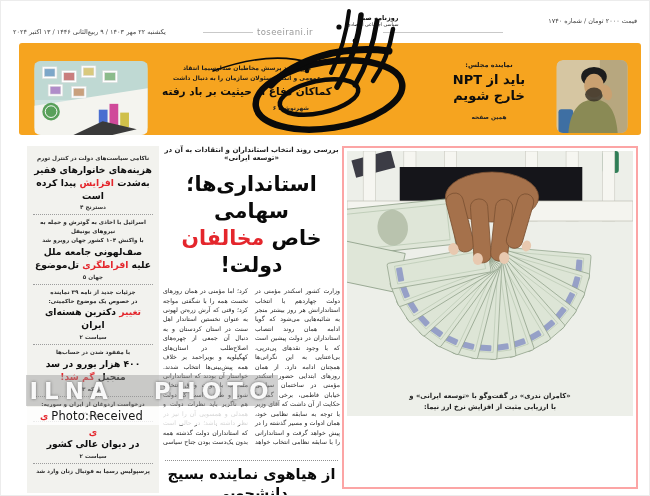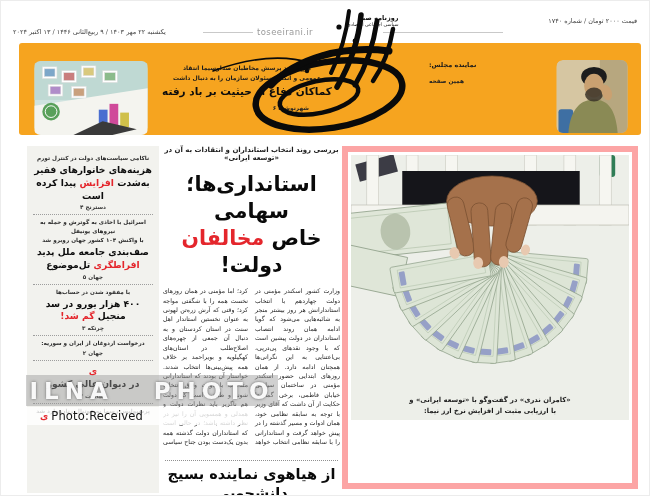--- a/index.html
+++ b/index.html
@@ -14,21 +14,21 @@
   .hairline{height:1px;background:#c9c9c9;top:31px;}
   .hl-a{left:202px;width:50px;}
   .hl-b{left:382px;width:120px;}
   
   .masthead{left:18px;top:42px;width:622px;height:92px;background:#f6a41f;border-radius:3px;}
   .pub-lines{left:346px;top:13px;text-align:right;direction:rtl;line-height:1.25;}
   .pub-l1{font-size:6.5px;font-weight:bold;color:#111;}
   .pub-l2{font-size:4.8px;color:#222;}
   .logo-svg{left:210px;top:6px;width:230px;height:130px;z-index:5;}
   .mr-photo{right:13px;top:17px;width:72px;height:73px;border-radius:7px;overflow:hidden;}
-  .mr-text{right:92px;top:18px;width:120px;text-align:left;direction:rtl;}
+  .mr-text{right:92px;top:18px;width:120px;text-align:center;direction:rtl;}
   .mr-kicker{font-size:6.5px;font-weight:bold;color:#1a1a1a;}
   .mr-head{font-size:13px;font-weight:bold;color:#0d0d0d;line-height:1.25;margin-top:3px;}
   .mr-sec{font-size:5.8px;font-weight:bold;color:#222;margin-top:9px;}
   .ml-photo{left:14px;top:18px;width:116px;height:74px;border-radius:8px;overflow:hidden;}
   .ml-text{left:138px;top:20px;width:180px;text-align:center;direction:rtl;}
   .ml-kicker{font-size:6px;font-weight:bold;color:#1a1a1a;line-height:1.6;}
   .ml-head{font-size:10.5px;font-weight:bold;color:#0d0d0d;margin-top:3px;}
   .ml-sec{font-size:5.8px;font-weight:bold;color:#222;margin-top:8px;text-align:right;padding-right:28px;}
   
   .sidebar{left:26px;top:145px;width:132px;height:347px;background:#f2f2ee;box-sizing:border-box;
@@ -42,21 +42,21 @@
   
   .main-col{left:162px;top:145px;width:177px;direction:rtl;}
   .m-kicker{font-size:7px;font-weight:bold;color:#1c1c1c;text-align:center;}
   .m-head{font-size:20.5px;font-weight:bold;color:#0a0a0a;text-align:center;line-height:1.32;margin-top:9px;}
   .m-body{margin-top:7px;height:168px;overflow:hidden;column-count:2;column-gap:7px;
           font-size:6.2px;line-height:1.52;text-align:justify;color:#242424;}
   .dotted-hr{border:none;border-top:1px dotted #909090;margin:6px 2px 4px 2px;}
   .b-kicker{font-size:6.6px;font-weight:bold;color:#1c1c1c;text-align:center;margin-top:2px;}
   .b-head{font-size:14.5px;font-weight:bold;color:#0a0a0a;text-align:center;line-height:1.3;margin-top:2px;}
   
-  .red-box{left:341px;top:145px;width:296px;height:343px;border:6px solid #fca5a5;background:#fff;
+  .red-box{left:341px;top:145px;width:296px;height:343px;border:2px solid #fca5a5;background:#fff;
            box-sizing:border-box;padding:3px;}
   .rb-inner{width:100%;height:100%;display:flex;flex-direction:column;}
   .money-photo{width:100%;height:238px;display:block;}
   .cb-kicker{background:#edefe9;text-align:center;direction:rtl;font-size:6.8px;font-weight:bold;
              color:#1c1c1c;line-height:1.6;padding:2px 0 3px 0;}
   .cb-panel{flex:1;background:#d9d9d9;border:1px solid #1c1c1c;position:relative;direction:rtl;
             display:flex;flex-direction:column;justify-content:center;text-align:center;}
   .cb-head{font-size:15.5px;font-weight:bold;color:#0a0a0a;line-height:1.32;}
   .cb-sec{position:absolute;left:4px;bottom:1px;font-size:5.5px;font-weight:bold;color:#222;}
   
@@ -90,20 +90,24 @@
         <rect x="2" y="50" width="15" height="24" rx="3" fill="#3e6fa3"></rect>
         <path d="M 12 74 C 14 48 26 40 38 40 C 52 40 60 50 62 74 Z" fill="#8a8a55"></path>
         <ellipse cx="38" cy="17" rx="13" ry="10" fill="#1d1d1d"></ellipse>
         <ellipse cx="38" cy="26" rx="10" ry="12" fill="#caa171"></ellipse>
         <ellipse cx="38" cy="35" rx="9" ry="7" fill="#3a3228" opacity="0.85"></ellipse>
         <ellipse cx="51" cy="33" rx="5" ry="8" fill="#caa171" transform="rotate(-18 51 33)"></ellipse>
       </svg>
     </div>
     <div class="abs mr-text">
       <div class="mr-kicker">نماینده مجلس:</div>
+      <div class="mr-head">
+        <span>باید از NPT</span><br>
+        <span>خارج شویم</span>
+      </div>
       <div class="mr-sec">همین صفحه</div>
     </div>
 
     <div class="abs ml-photo">
       <svg width="116" height="74" viewBox="0 0 116 76">
         <rect width="116" height="76" rx="8" fill="#cfe3df"></rect>
         <rect x="0" y="0" width="116" height="40" fill="#bfd9d3"></rect>
         <path d="M 0 46 L 116 28 L 116 76 L 0 76 Z" fill="#f4f4ef"></path>
         <g stroke="#dddddd" stroke-width="0.6">
           <rect x="8" y="6" width="15" height="12" fill="#fff"></rect>
@@ -161,22 +165,27 @@
   </div>
 
   <div class="abs sidebar">
     <div class="side-item">
       <div class="s-kicker">ناکامی سیاست‌های دولت در کنترل تورم</div>
       <div class="s-head"><span>هزینه‌های خانوارهای فقیر به‌شدت </span><span class="red">افزایش</span><span> پیدا کرده است</span></div>
       <div class="s-sec">دسترنج ۴</div>
     </div>
     <div class="side-item">
       <div class="s-kicker"><span>اسرائیل با اخاذی به گوترش و حمله به نیروهای یونیفل</span><br><span>با واکنش ۱۰۴ کشور جهان روبرو شد</span></div>
-      <div class="s-head"><span>صف‌بندی جامعه ملل پدید </span><span class="red">افراطگری</span><span> تل‌موضوع</span></div>
+      <div class="s-head"><span>صف‌لهونی جامعه ملل علیه </span><span class="red">افراطگری</span><span> تل‌موضوع</span></div>
       <div class="s-sec">جهان ۵</div>
+    </div>
+    <div class="side-item">
+      <div class="s-kicker"><span>جزئیات جدید از نامه ۳۹ نماینده</span><br><span>در خصوص یک موضوع حاکمیتی:</span></div>
+      <div class="s-head"><span class="red">تغییر</span><span> دکترین هسته‌ای ایران</span></div>
+      <div class="s-sec">سیاست ۲</div>
     </div>
     <div class="side-item">
       <div class="s-kicker">با مفقود شدن در حساب‌ها</div>
       <div class="s-head"><span>۴۰۰ هزار یورو در سد منجیل </span><span class="red">گم شد!</span></div>
       <div class="s-sec">چرتکه ۳</div>
     </div>
     <div class="side-item">
       <div class="s-kicker">درخواست اردوغان از ایران و سوریه:</div>
       <div class="s-sec">جهان ۲</div>
     </div>

